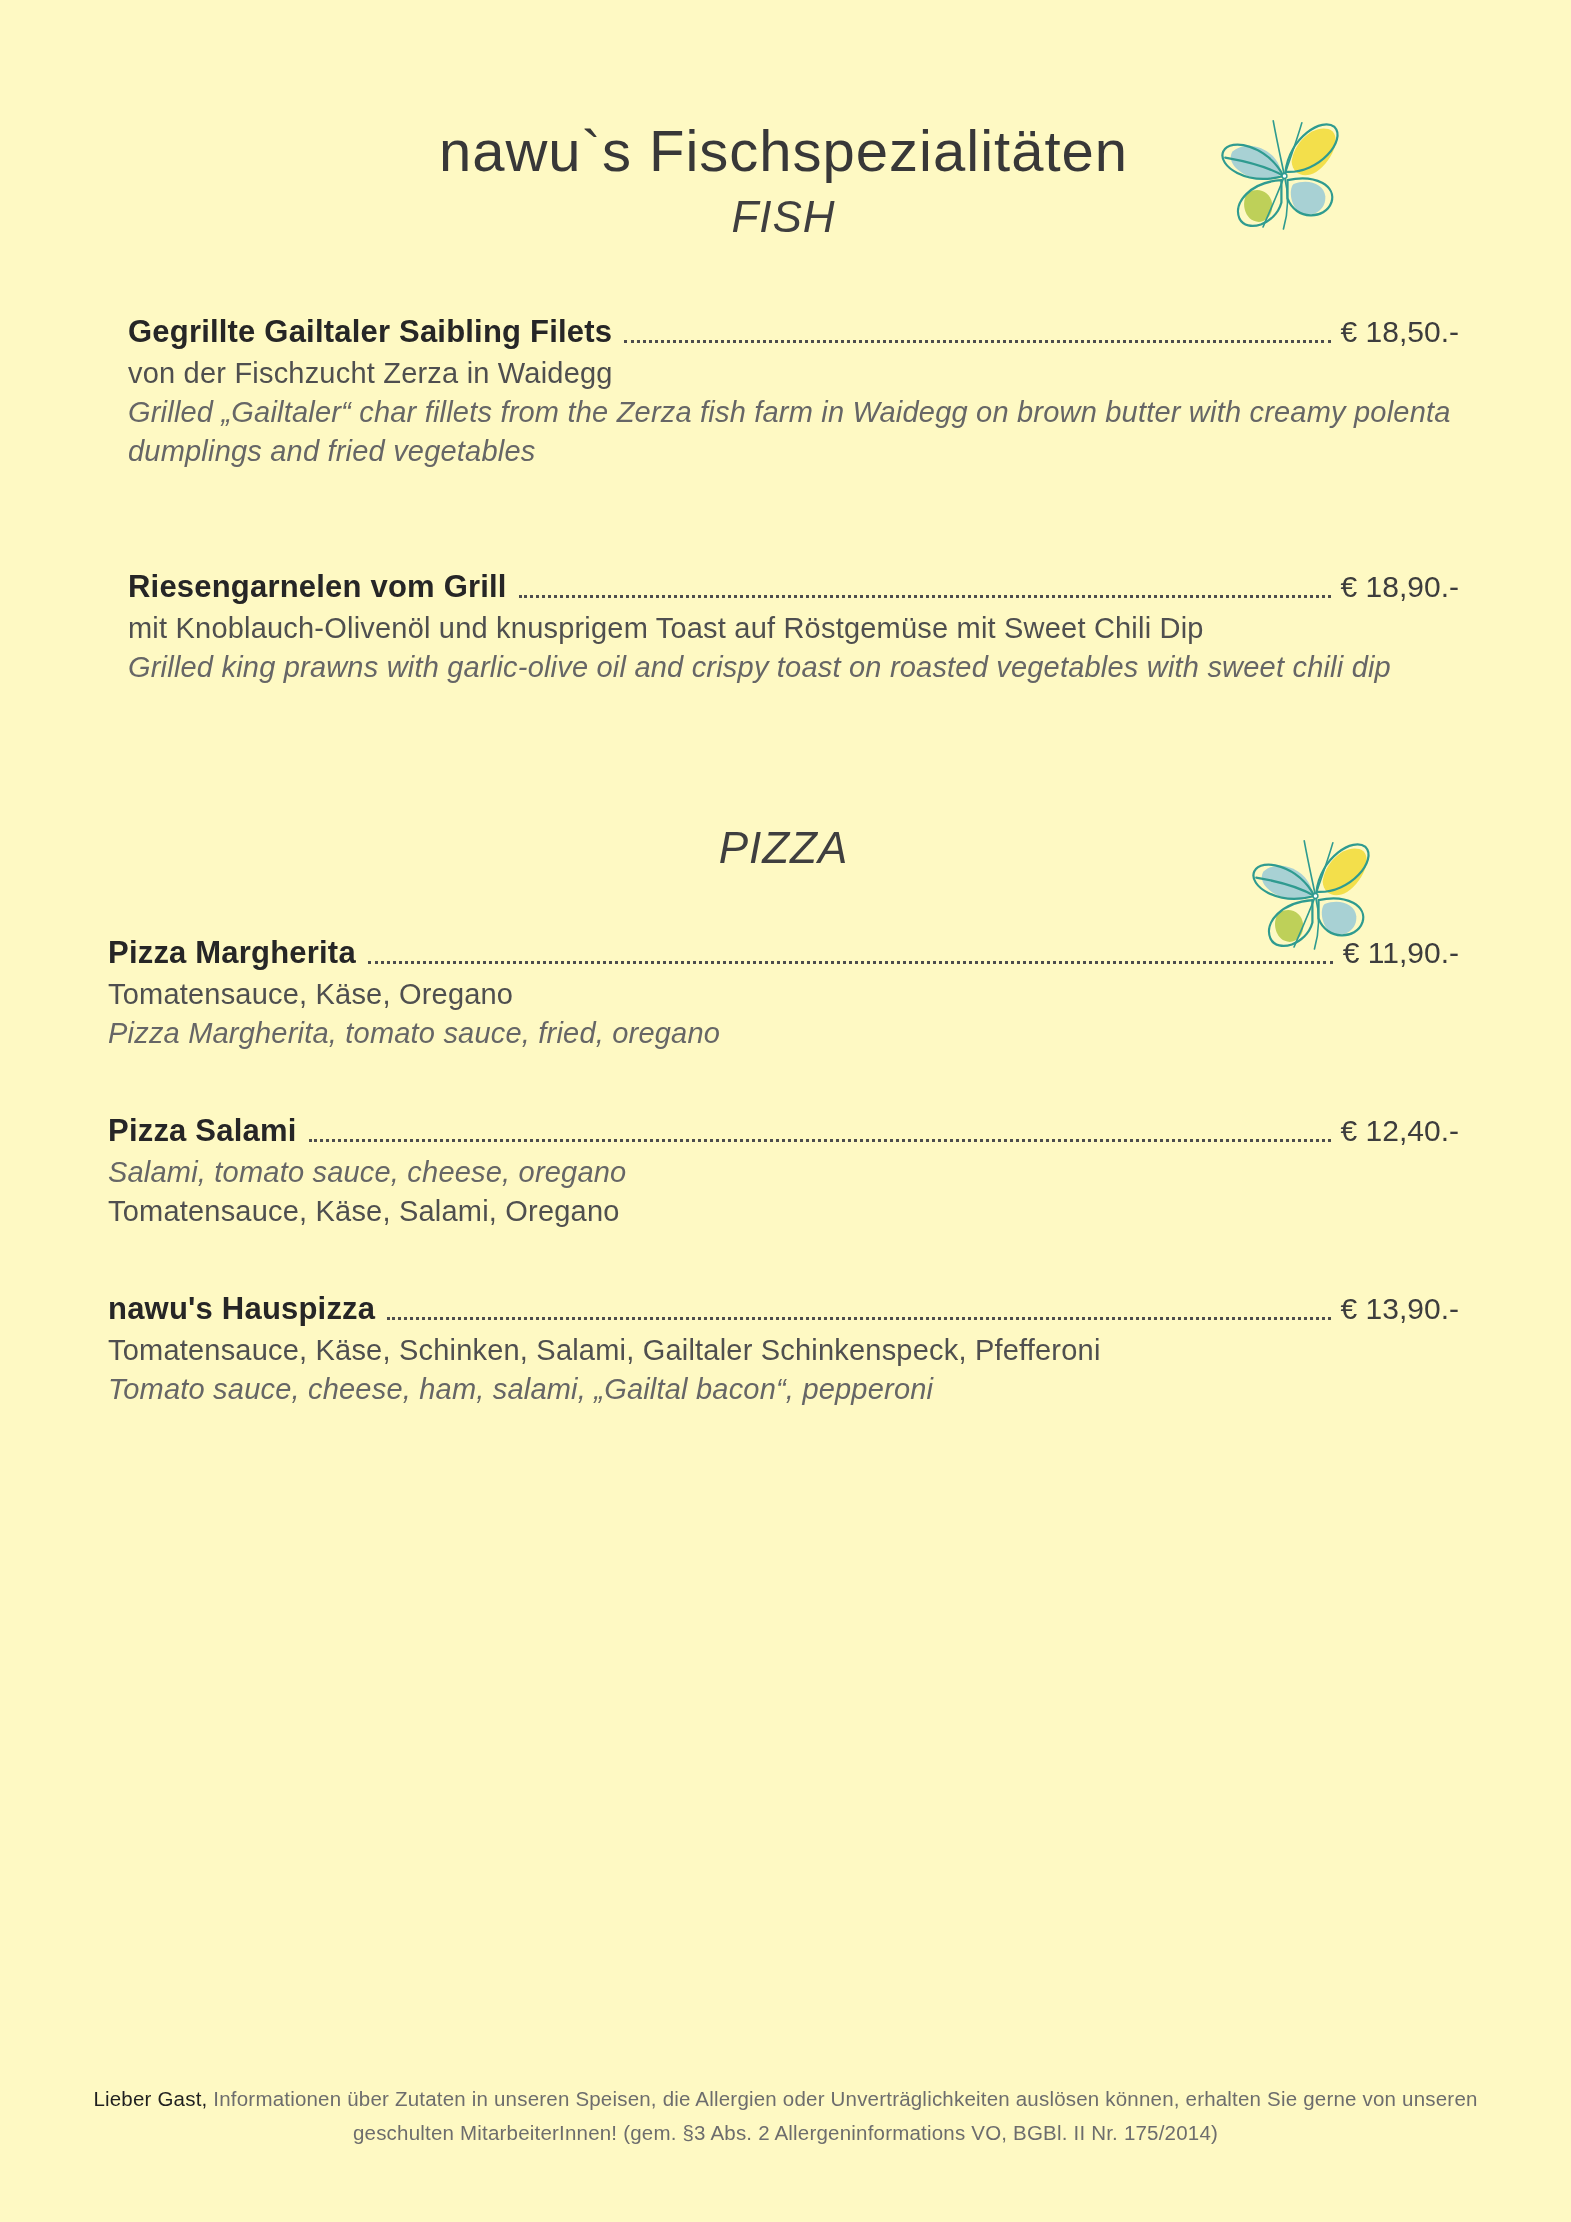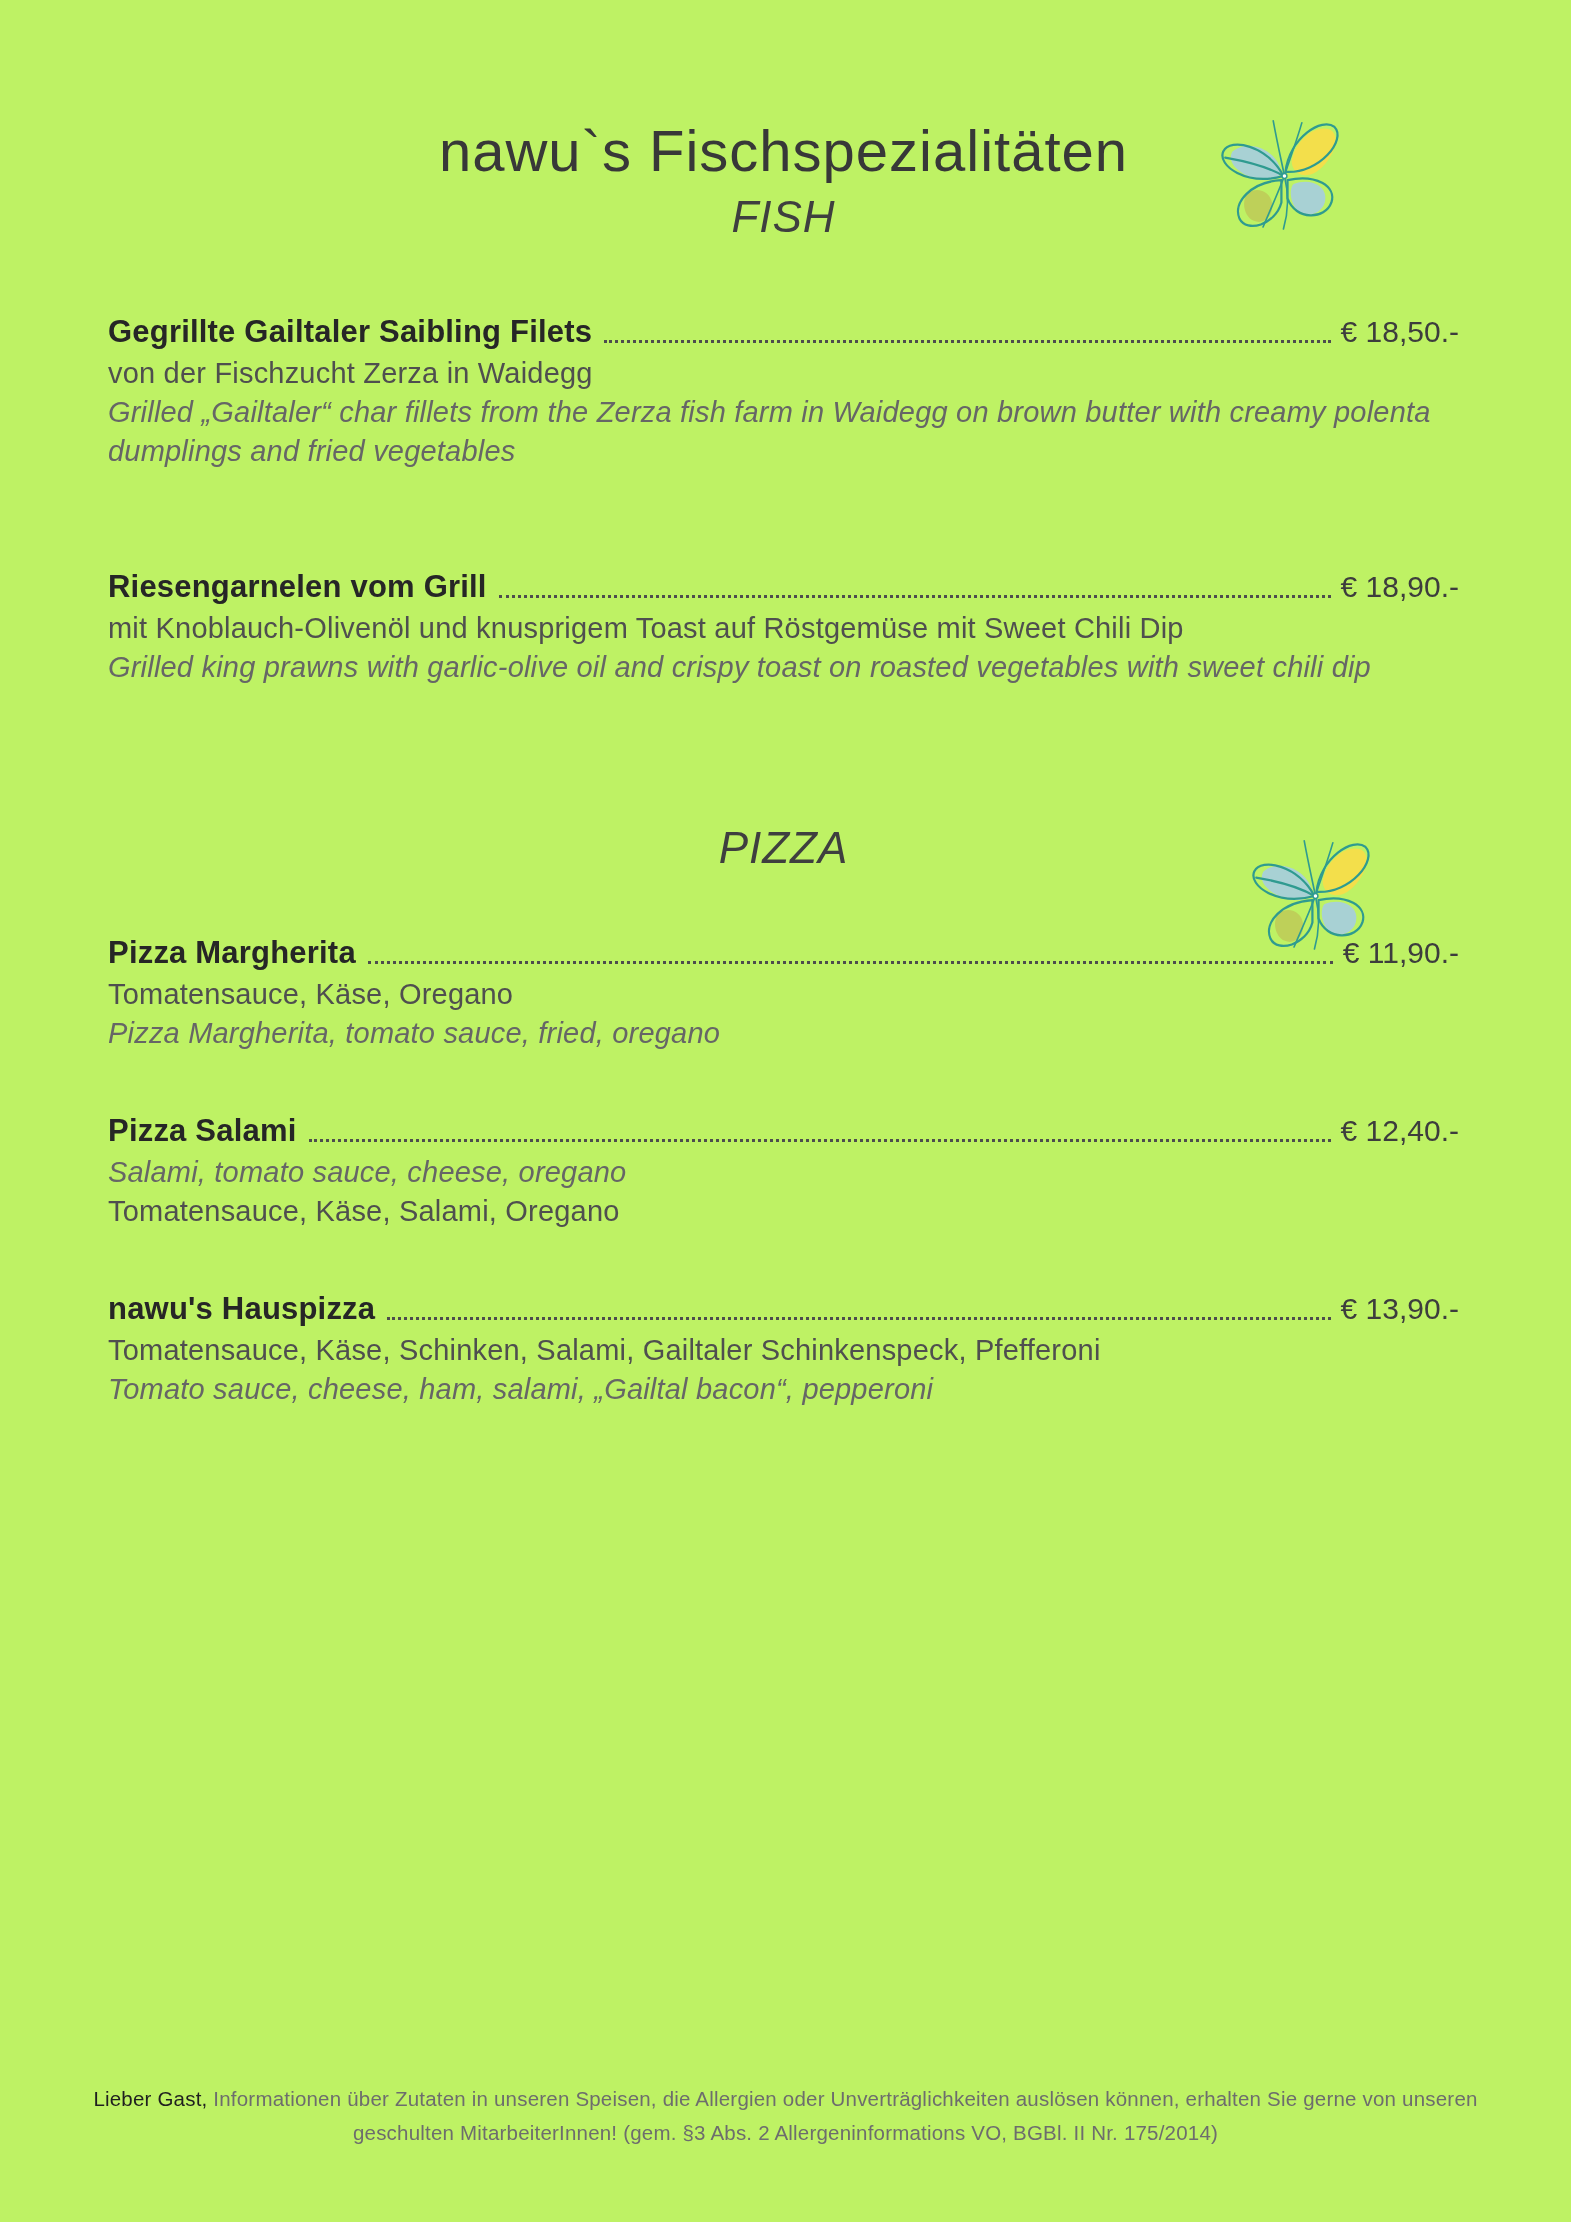--- a/index.html
+++ b/index.html
@@ -3,21 +3,21 @@
 <meta charset="utf-8">
 <style>
   * { margin: 0; padding: 0; box-sizing: border-box; }
   html, body { background: #ffffff; }
   body { font-family: "Liberation Sans", sans-serif; color: #3c3c3c; }
 
   .page {
     position: relative;
     width: 1571px;
     height: 2222px;
-    background: #bef264;
+    background: #fef9c3;
     overflow: hidden;
   }
 
   .content { padding: 0 112px 0 108px; }
 
   .section-header { text-align: center; }
   .section-header.first { padding-top: 118px; }
   .section-header.second { padding-top: 128px; }
 
   .section-title {
@@ -29,21 +29,21 @@
   }
   .section-subtitle {
     font-size: 44px;
     font-style: italic;
     color: #3f3f3f;
     letter-spacing: 1px;
     line-height: 58px;
     margin-top: 4px;
   }
 
-  .items.fish  { margin-top: 66px; }
+  .items.fish  { margin-top: 66px; margin-left: 20px; }
   .items.pizza { margin-top: 56px; }
 
   .item { margin-bottom: 0; }
   .item + .item { margin-top: 0; }
   .items.fish .item + .item { margin-top: 96px; }
   .items.pizza .item + .item { margin-top: 58px; }
 
   .item-head { display: flex; align-items: flex-end; }
   .item-name {
     font-size: 31px;

